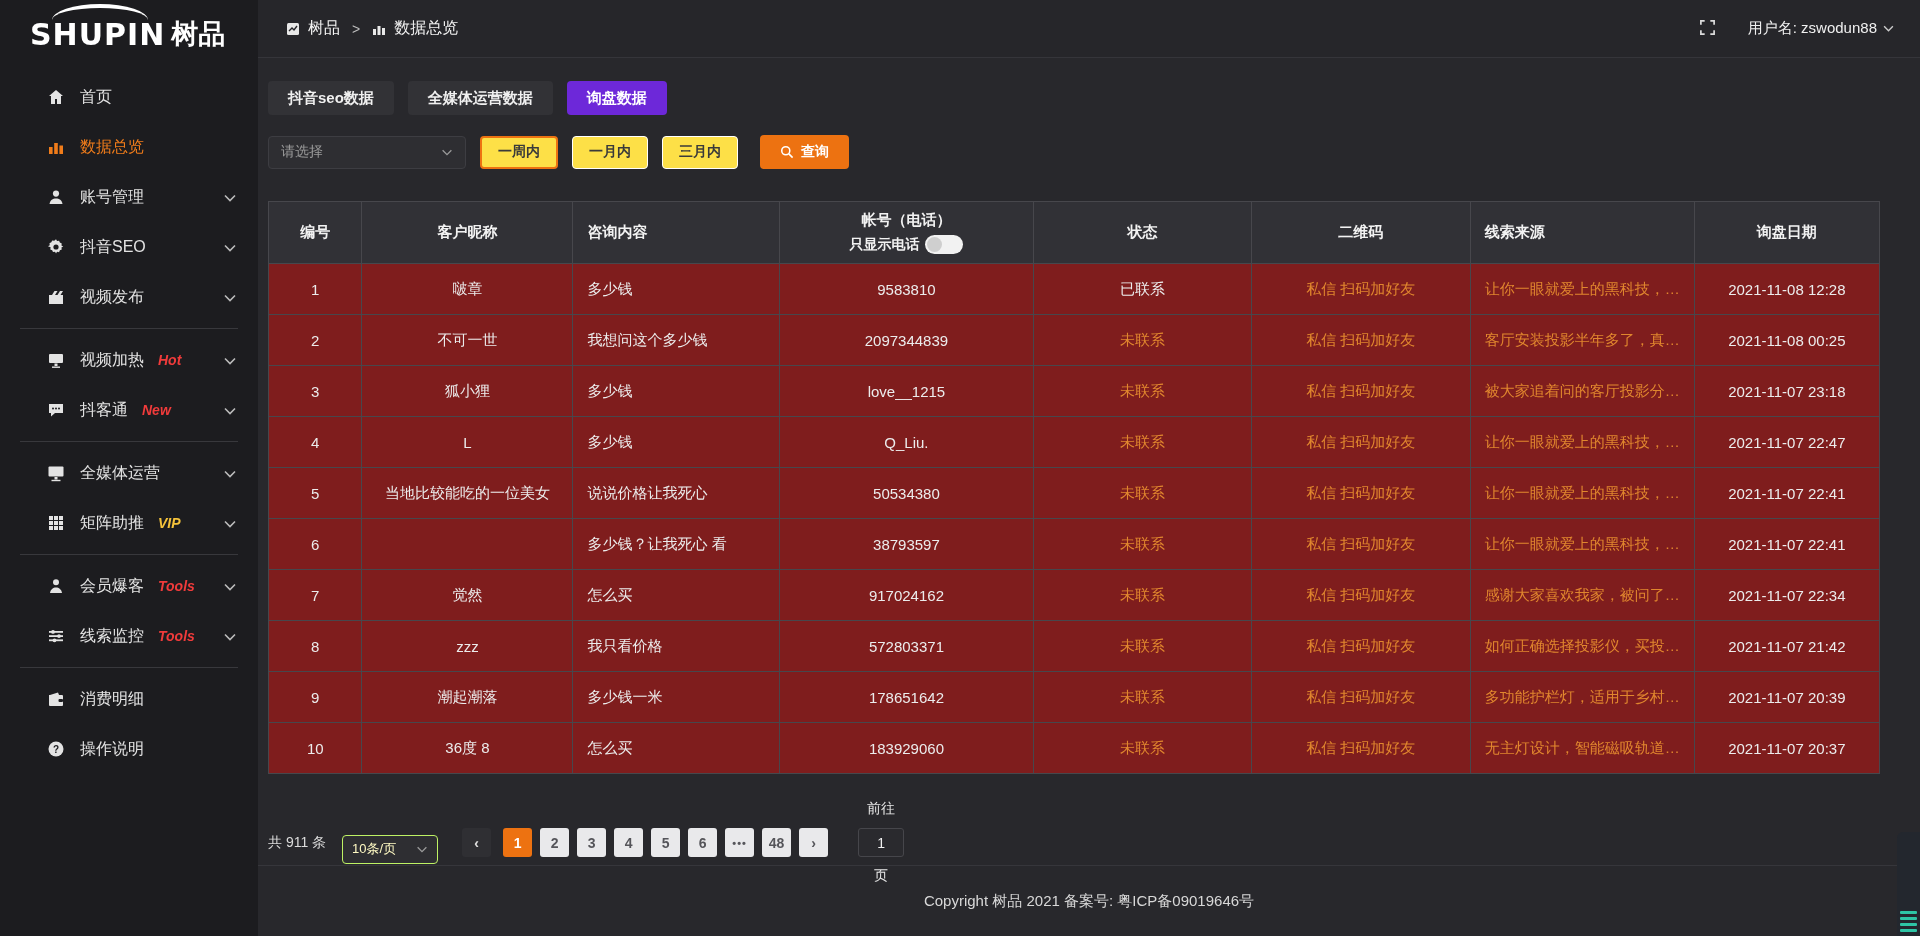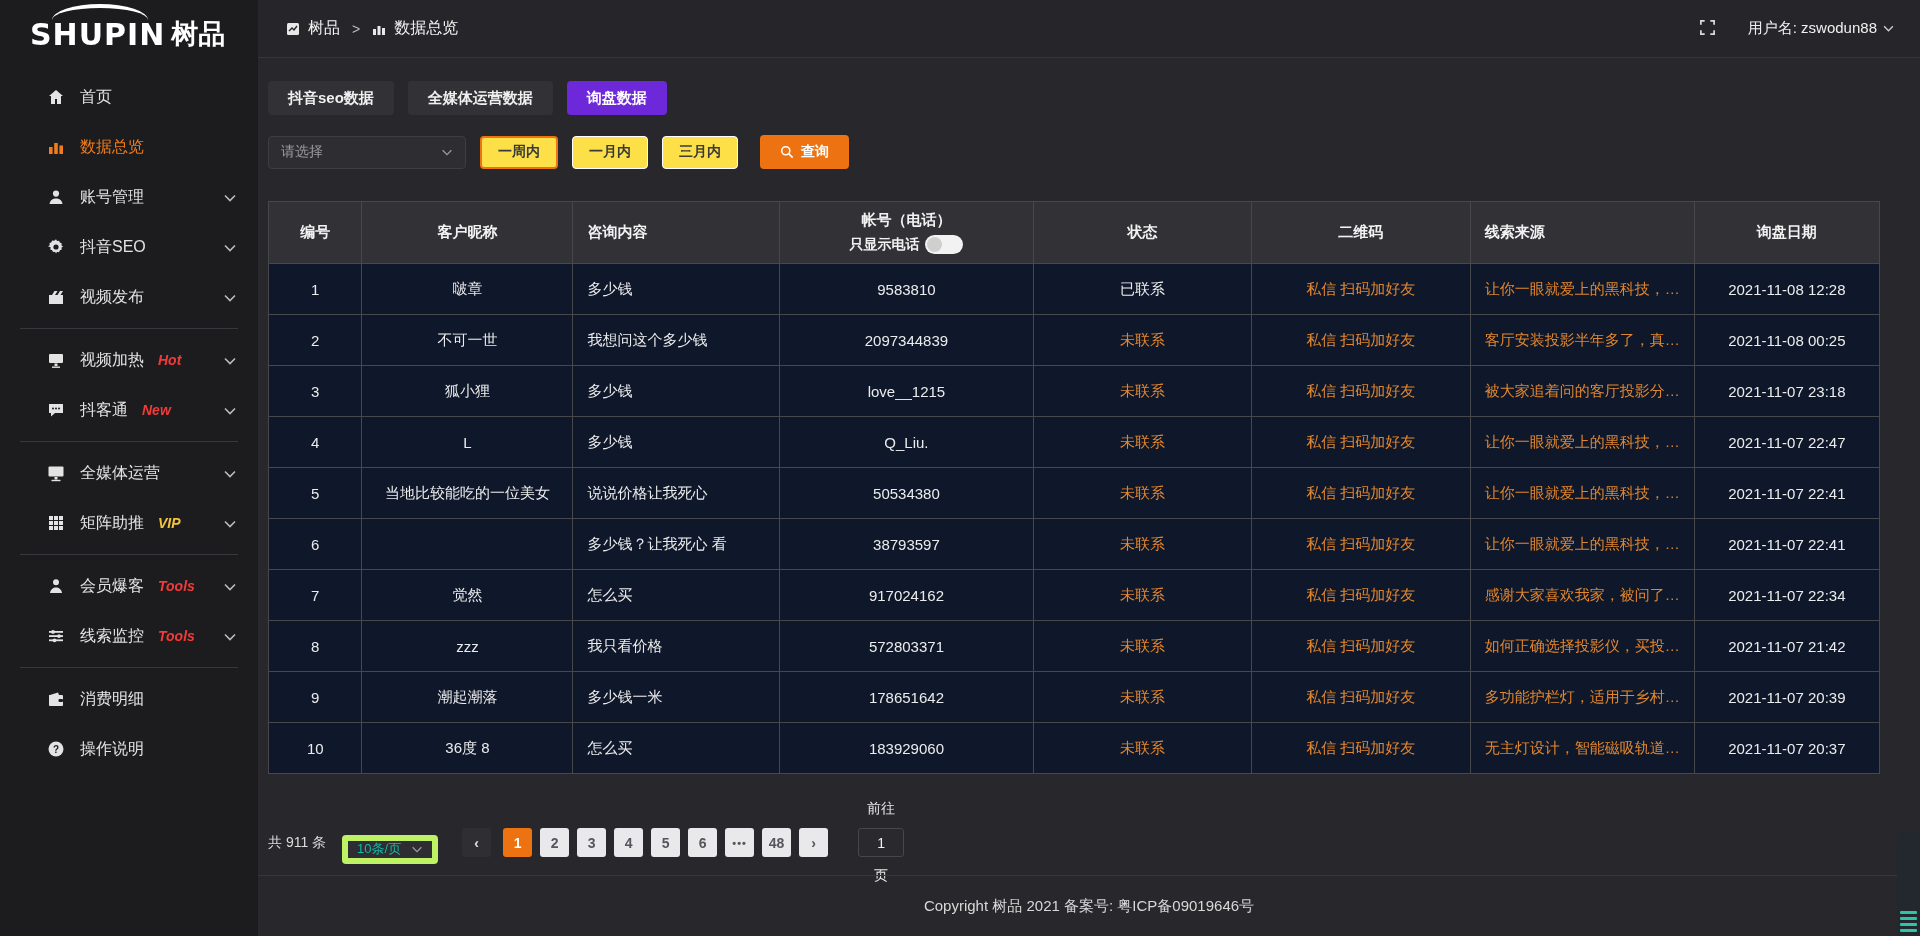--- a/index.html
+++ b/index.html
@@ -60,56 +60,56 @@
     border:1px solid #fff; color:#3a3a3a; font-size:14px; font-weight:700; cursor:pointer;
     font-family:inherit; }
   .period-btn.selected { border:2px solid #ed7211; }
   .query-btn { height:34px; padding:0 20px; margin-left:8px; border:none; border-radius:4px;
     background:#ed7211; color:#fff; font-size:14px; font-weight:700; cursor:pointer;
     display:flex; align-items:center; gap:7px; font-family:inherit; }
   .query-btn svg { width:14px; height:14px; stroke:#fff; stroke-width:1.8; fill:none; }
 
   
   .table-wrap { margin:20px 40px 0 10px; }
-  table { width:100%; border-collapse:collapse; table-layout:fixed; background:#0f172a;margin-top:32px; }
+  table { width:100%; border-collapse:collapse; table-layout:fixed; background:#7f1d1d;margin-top:32px; }
   th,td { border:1px solid #47474c; font-size:15px; font-weight:400;
     text-align:center; vertical-align:middle; padding:4px 10px; overflow:hidden;
     white-space:nowrap; text-overflow:ellipsis; }
   th { height:62px; background:#313136; color:#f2f2f2; font-weight:700; }
   td { height:51px; color:#ececec; }
   th.col-content, td.col-content, th.col-source, td.col-source { text-align:left; padding-left:14px; }
   td.col-source, td.col-qr { color:#e0862e; cursor:pointer; }
   td .st-contacted { color:#ececec; }
   td .st-uncontacted { color:#e0862e; }
   .th-phone { display:flex; flex-direction:column; align-items:center; gap:5px; }
   .th-phone-sub { display:flex; align-items:center; gap:6px; font-weight:700; font-size:14px; }
   .toggle { width:38px; height:19px; border-radius:10px; background:#f2f2f2;
     position:relative; cursor:pointer; display:inline-block; }
   .toggle .knob { position:absolute; left:2px; top:2px; width:15px; height:15px;
     border-radius:50%; background:#cfcfcf; }
 
   
   .pagi-row { display:flex; align-items:center; margin:26px 0 0 10px; gap:8px; font-size:14px; }
   .pagi-total { color:#dcdcdc; margin-right:8px; }
-  .pagi-size { width:96px; height:29px; background:#2e2e32; border:6px solid #bef264;
-    border-radius:4px; display:flex; align-items:center; padding:0 9px; color:#14b8a6;
+  .pagi-size { width:96px; height:29px; background:#2e2e32; border:1px solid #bef264;
+    border-radius:4px; display:flex; align-items:center; padding:0 9px; color:#fef9c3;
     font-size:13px; cursor:pointer; margin-right:16px;margin-top:13px; }
   .pagi-size .sel-arrow { margin-left:auto; }
   .page-btn { min-width:29px; height:29px; border:none; border-radius:3px; background:#e9e9eb;
     color:#55555a; font-size:14px; font-weight:700; cursor:pointer; display:flex;
     align-items:center; justify-content:center; padding:0 6px; font-family:inherit; }
   .page-btn.active { background:#ed7211; color:#fff; }
   .page-btn.prev { background:#2f2f33; color:#e0e0e0; margin-right:4px; }
   .page-btn.dots { letter-spacing:1px; font-size:11px; }
   .goto { display:flex; align-items:center; gap:10px; margin-left:22px; color:#e6e6e6;flex-direction:column; }
   .goto-input { width:46px; height:29px; background:#2a2a2e; border:1px solid #46464b;
     border-radius:3px; color:#f0f0f0; text-align:center; font-size:14px; font-family:inherit; }
 
   
-  .footer { position:absolute; left:258px; right:0; bottom:0; height:61px;
+  .footer { position:absolute; left:258px; right:0; bottom:0; height:71px;
     border-top:1px solid #36363b; display:flex; align-items:center; justify-content:center; }
   .footer-text { font-size:15px; color:#d8d8d8; }
 
   
   .chat-widget { position:absolute; right:0; bottom:0; width:23px; height:104px;
     background:#23272e; border-radius:6px 0 0 0; z-index:9; cursor:pointer;
     display:flex; flex-direction:column; justify-content:flex-end; padding:4px 3px; gap:3px; }
   .chat-widget i { display:block; height:3px; background:#2ec4a5; border-radius:1px; }
 </style>
 </head>

